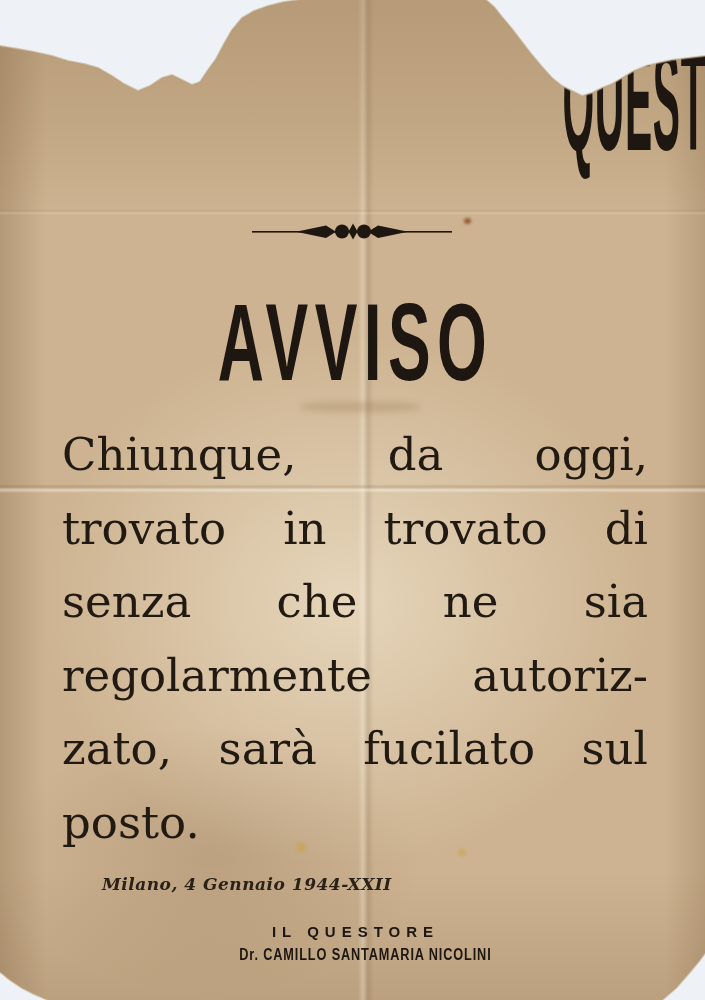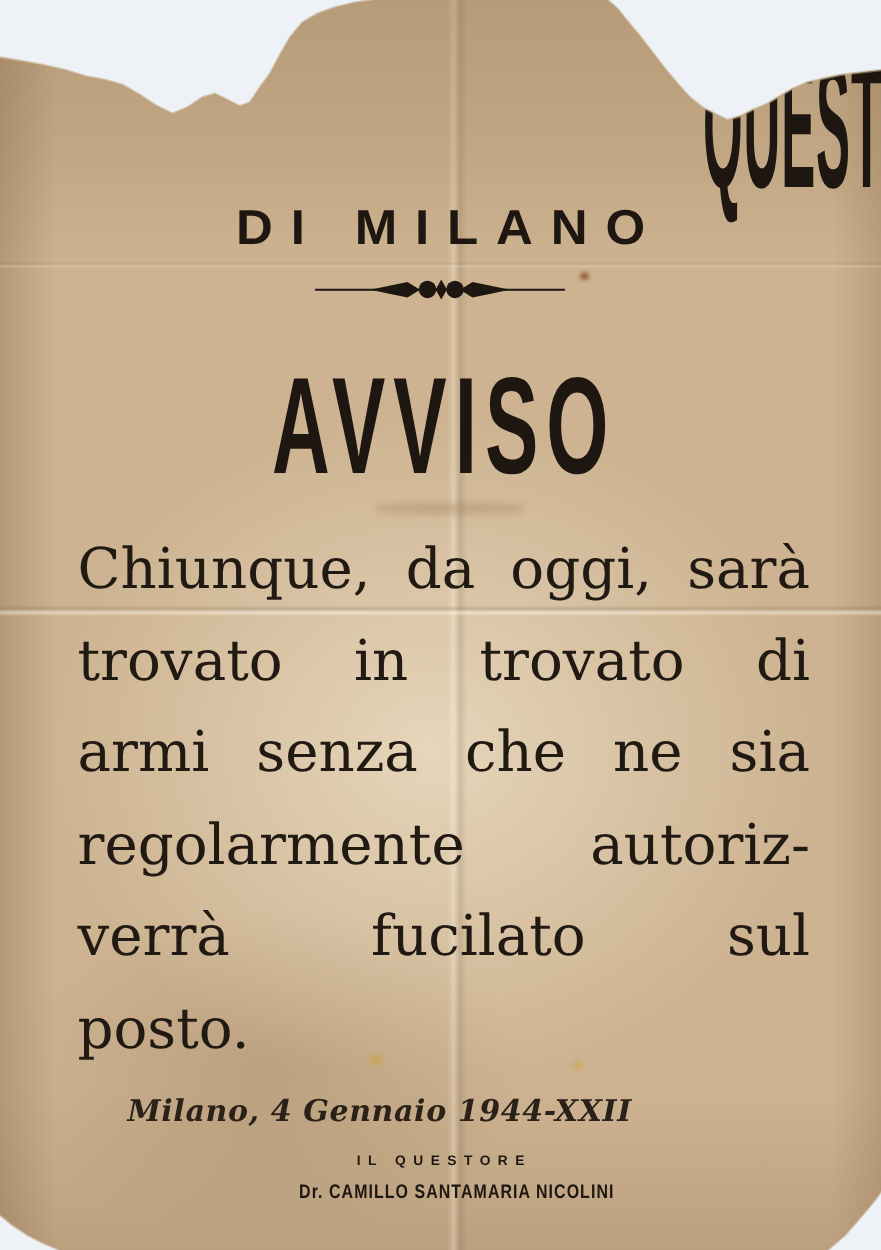--- a/index.html
+++ b/index.html
@@ -41,23 +41,23 @@
   .avviso>span{display:inline-block;letter-spacing:10px;padding-left:10px;transform:scale(.64,1.1);transform-origin:center top;}
   .body{
     position:absolute;left:62px;top:418px;width:586px;z-index:3;
     font-family:"DejaVu Serif",serif;font-weight:normal;font-size:45px;
     line-height:73.5px;color:#211a13;text-align:left;
   }
   .jline{display:flex;justify-content:space-between;}
   .dateline{
     position:absolute;left:102px;top:874px;z-index:3;
     font-family:"DejaVu Serif",serif;font-style:italic;font-weight:bold;
-    font-size:24px;letter-spacing:.5px;color:#2a2118;
+    font-size:17px;letter-spacing:.5px;color:#2a2118;
   }
-  .qrole{top:924px;font-size:11px;font-weight:bold;line-height:1;}
+  .qrole{top:924px;font-size:15px;font-weight:bold;line-height:1;}
   .qrole>span{display:inline-block;letter-spacing:6px;padding-left:6px;}
   .qname{top:945px;font-size:15px;font-weight:bold;line-height:1.2;margin-left:13px;}
   .qname>span{display:inline-block;letter-spacing:1px;transform:scale(.85,1.05);transform-origin:center top;}
   
   .tears{position:absolute;left:0;top:0;z-index:4;pointer-events:none;}
 </style>
 </head>
 <body>
 
 <div class="photo">
@@ -66,23 +66,20 @@
 
   <div class="stain" style="left:464px;top:218px;width:7px;height:6px;background:rgba(125,63,27,.75);"></div>
   <div class="stain" style="left:300px;top:402px;width:120px;height:10px;border-radius:40%;background:rgba(128,92,52,.22);filter:blur(3px);"></div>
   <div class="stain" style="left:296px;top:843px;width:10px;height:9px;background:rgba(202,162,60,.55);"></div>
   <div class="stain" style="left:458px;top:849px;width:8px;height:7px;background:rgba(202,162,60,.5);"></div>
 
   <div class="print org">
     <span>QUESTURA REPUBBLICANA</span>
   </div>
 
-  <div class="print city">
-    <span>DI MILANO</span>
-  </div>
 
   <svg class="divider" width="200" height="26" viewBox="0 0 200 26">
     <g fill="#1d1611">
       <rect x="0" y="15" width="200" height="1.6"></rect>
       <polygon points="44,15.8 74,9.5 84,15.8 74,22 44,15.8"></polygon>
       <polygon points="156,15.8 126,9.5 116,15.8 126,22 156,15.8"></polygon>
       <circle cx="90" cy="15.5" r="7"></circle>
       <circle cx="112" cy="15.5" r="7"></circle>
       <polygon points="101,7.5 105.5,15.5 101,23.5 96.5,15.5"></polygon>
     </g>
@@ -90,41 +87,40 @@
 
   <div class="print avviso">
     <span>AVVISO</span>
   </div>
 
   <div class="body">
     <div class="jline">
         <span>Chiunque,</span>
         <span>da</span>
         <span>oggi,</span>
-        <span>sarà</span>
       </div>
     <div class="jline">
         <span>trovato</span>
         <span>in</span>
         <span>trovato</span>
         <span>di</span>
       </div>
     <div class="jline">
-        <span>armi</span>
         <span>senza</span>
         <span>che</span>
         <span>ne</span>
         <span>sia</span>
       </div>
     <div class="jline">
         <span>regolarmente</span>
         <span>autoriz-</span>
       </div>
     <div class="jline">
-        <span>verrà</span>
+        <span>zato,</span>
+        <span>sarà</span>
         <span>fucilato</span>
         <span>sul</span>
       </div>
     <div>posto.</div>
   </div>
 
   <div class="dateline">Milano, 4 Gennaio 1944-XXII</div>
 
   <div class="print qrole">
     <span>IL QUESTORE</span>

